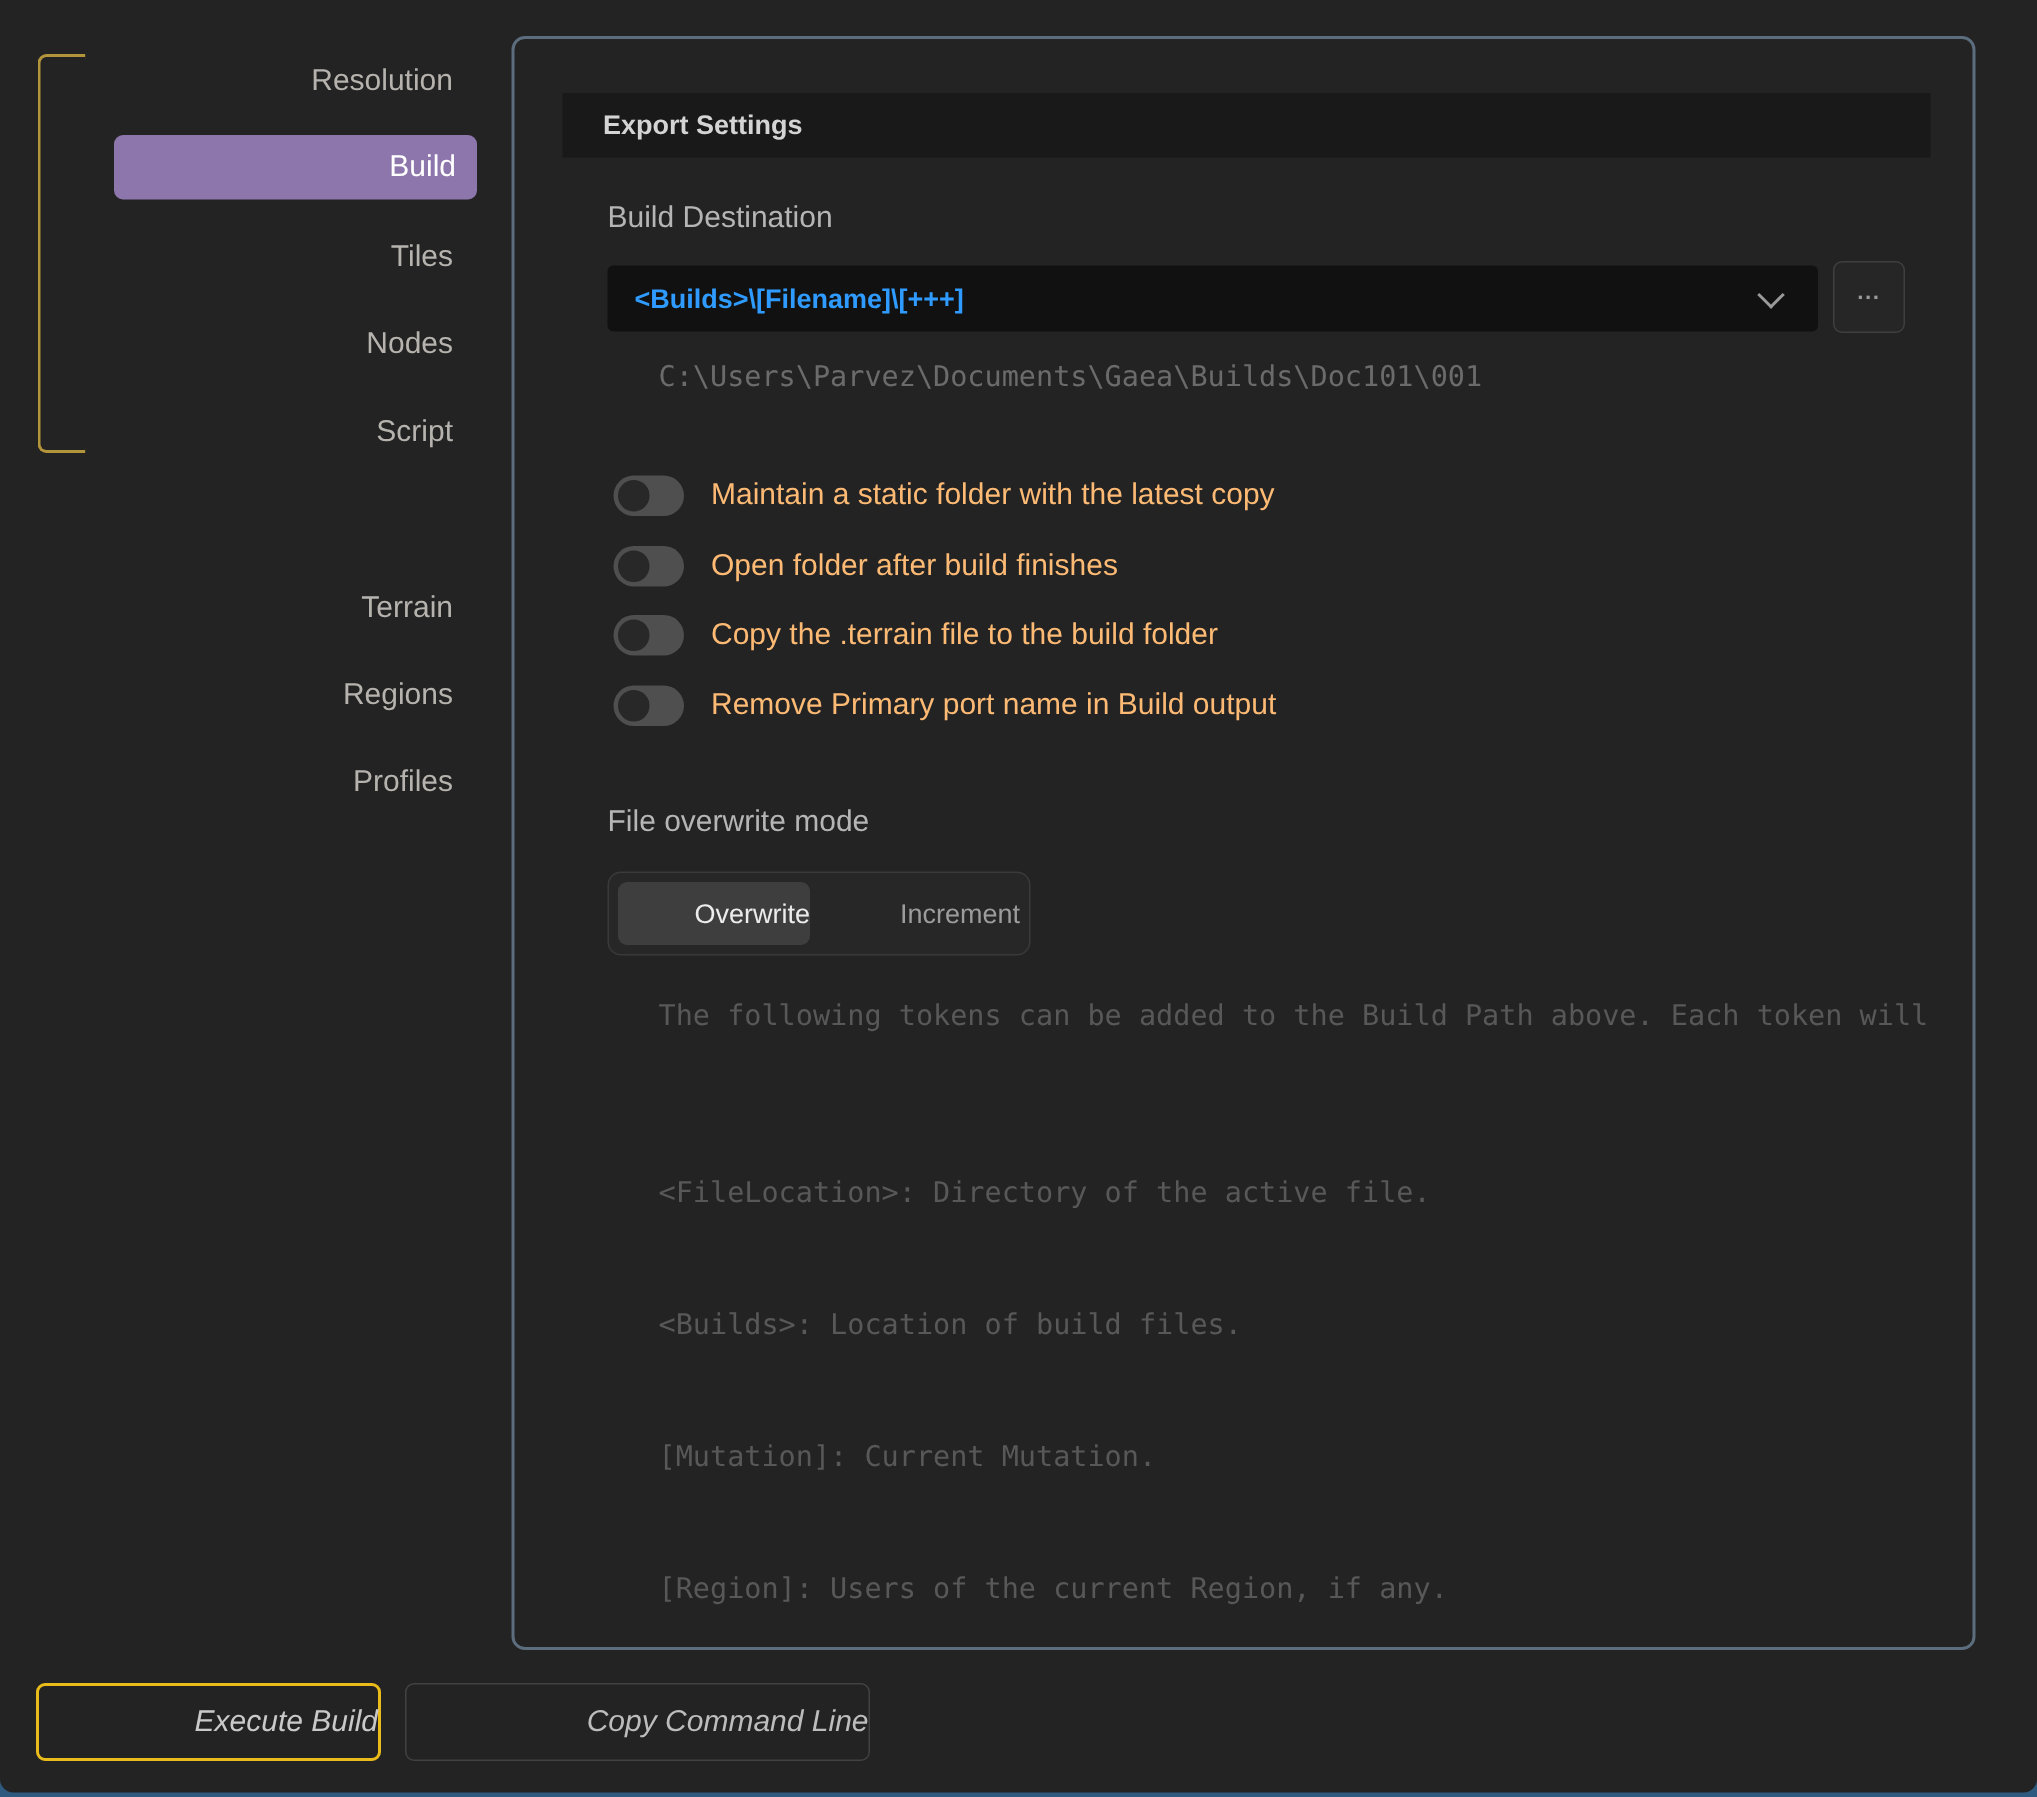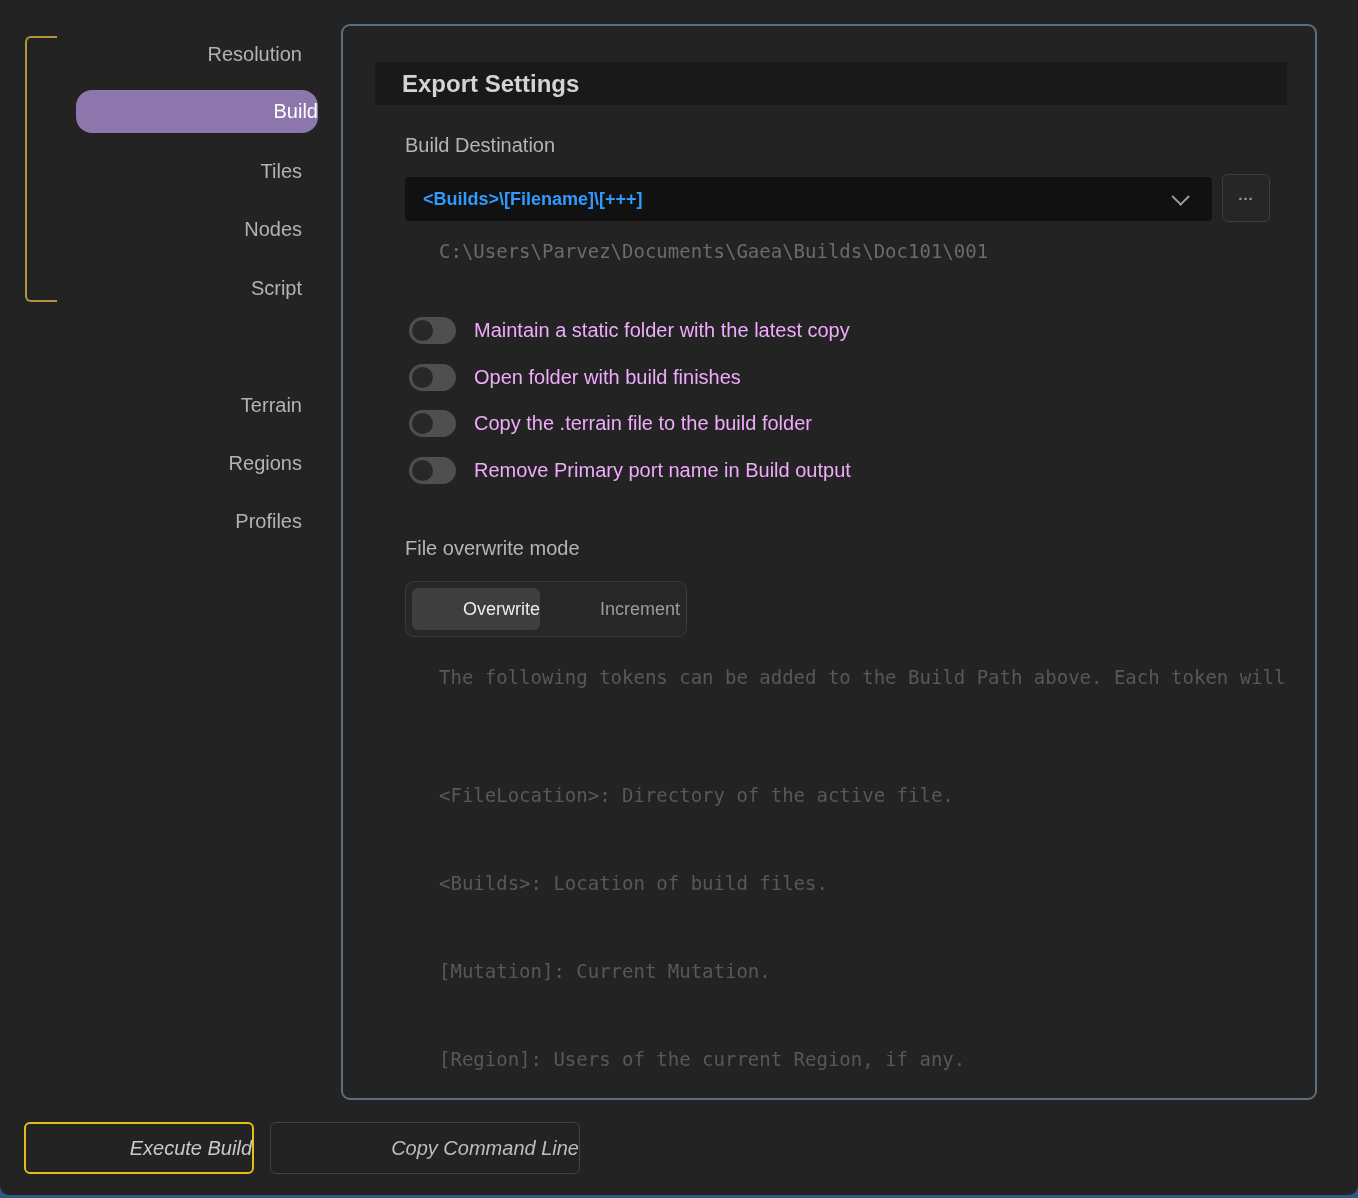--- a/index.html
+++ b/index.html
@@ -22,34 +22,34 @@
     border-left:2px solid #b3953b; border-top:2px solid #b3953b; border-bottom:2px solid #b3953b;
     border-top-left-radius:6px; border-bottom-left-radius:6px;
   }
   .nav-item {
     position:absolute; left:0; width:302px; height:44px;
     line-height:44px; text-align:right;
     font-size:20px; color:#b6b3ae; cursor:pointer;
   }
   .nav-item.selected {
     left:76px; width:242px; height:43px; line-height:43px;
-    background:#8d76ab; border-radius:16px;
-    color:#ffffff; 
+    background:#8d76ab; border-radius:6px;
+    color:#ffffff; padding-right:14px;
   }
 
   
   .panel {
     position:absolute; left:341px; top:24px; width:976px; height:1076px;
     border:2px solid #5c6e7e; border-radius:9px;
     background:#232323; overflow:hidden;
   }
   .panel-header {
     position:absolute; left:32px; top:36px; width:912px; height:43px;
     background:#191919; line-height:43px; padding-left:27px;
-    font-size:24px; font-weight:700; color:#d4d4d4;
+    font-size:18px; font-weight:700; color:#d4d4d4;
   }
   .field-label {
     position:absolute; left:62px;
     font-size:20px; color:#b5b5b5;
   }
   .dest-select {
     position:absolute; left:62px; top:151px; width:807px; height:44px;
     background:#111111; border-radius:4px;
     display:flex; align-items:center; cursor:pointer;
   }
@@ -81,21 +81,21 @@
     display:flex; align-items:center;
   }
   .toggle {
     width:47px; height:27px; border-radius:14px; background:#4f4f4f;
     position:relative; cursor:pointer; flex:none;
   }
   .toggle .knob {
     position:absolute; left:3px; top:3px; width:21px; height:21px;
     border-radius:50%; background:#282828;
   }
-  .toggle-row .t-label { margin-left:18px; font-size:20px; color:#f0abfc; }
+  .toggle-row .t-label { margin-left:18px; font-size:20px; color:#fdba74; }
 
   
   .segmented {
     position:absolute; left:62px; top:555px; width:282px; height:56px;
     background:#272727; border:1px solid #3a3a3a; border-radius:9px;
     display:flex; align-items:center; padding:6px;
   }
   .segment {
     height:42px; line-height:42px; text-align:right;
     font-size:18px; color:#9c9c9c; cursor:pointer; border-radius:6px;
@@ -162,21 +162,21 @@
     <div class="toggle-row" style="top:290px">
       <div class="toggle">
           <span class="knob"></span>
         </div>
       <span class="t-label">Maintain a static folder with the latest copy</span>
     </div>
     <div class="toggle-row" style="top:337px">
       <div class="toggle">
           <span class="knob"></span>
         </div>
-      <span class="t-label">Open folder with build finishes</span>
+      <span class="t-label">Open folder after build finishes</span>
     </div>
     <div class="toggle-row" style="top:383px">
       <div class="toggle">
           <span class="knob"></span>
         </div>
       <span class="t-label">Copy the .terrain file to the build folder</span>
     </div>
     <div class="toggle-row" style="top:430px">
       <div class="toggle">
           <span class="knob"></span>

